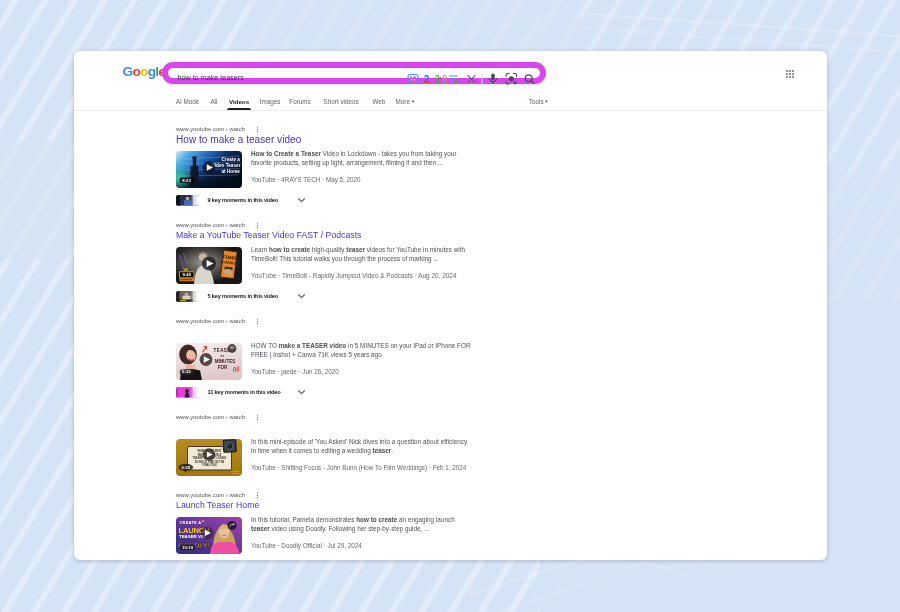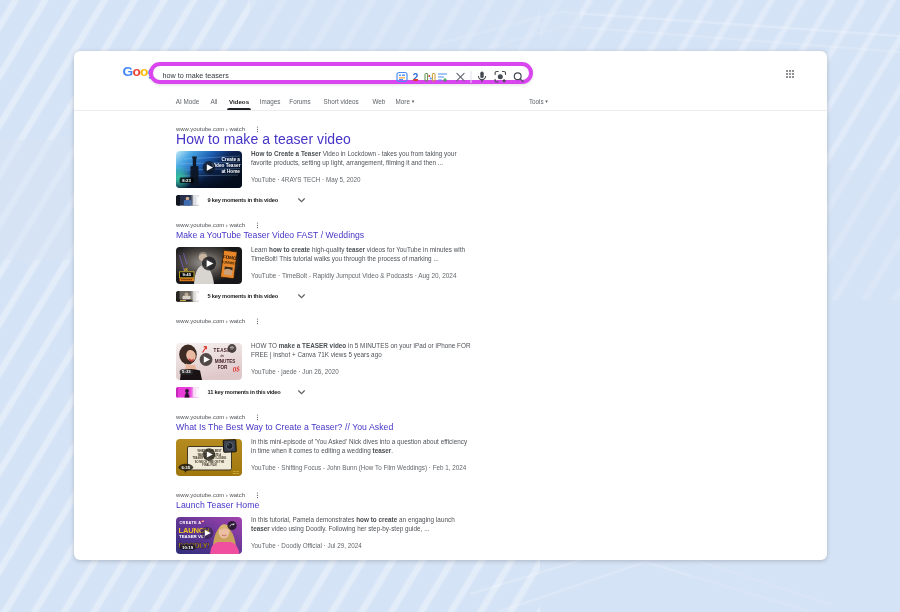--- a/index.html
+++ b/index.html
@@ -2,21 +2,21 @@
 <html><head>
 <meta charset="utf-8">
 <style>
 * { margin:0; padding:0; box-sizing:border-box; }
 html,body { width:900px; height:612px; overflow:hidden; }
 body { font-family:"Liberation Sans", sans-serif; background:#d5e3f6; position:relative; }
 .bg { position:absolute; inset:0; overflow:hidden; }
 .bgl { position:absolute; }
 .card { position:absolute; left:73.5px; top:51px; width:753px; height:509px; background:#fff; border-radius:6px; box-shadow:0 1px 4px rgba(60,64,67,.28); }
 .logo { position:absolute; left:49px; top:12.9px; font-size:13.7px; letter-spacing:-0.75px; font-weight:bold; }
-.sbar { position:absolute; left:75px; top:11px; width:384px; height:22px; background:#fff; border:4px solid #d946ef; border-radius:11px; box-shadow:0 1px 3px rgba(32,33,36,.14);text-align:center; }
+.sbar { position:absolute; left:88px; top:11px; width:384px; height:22px; background:#fff; border:6px solid #d946ef; border-radius:11px; box-shadow:0 1px 3px rgba(32,33,36,.14);text-align:center; }
 .sq { position:absolute; left:10px; top:5px; font-size:7.2px; line-height:9px; color:#33383d; }
 .tabs { position:absolute; left:0; top:44px; width:753px; height:15.5px; border-bottom:1px solid #ebedef; font-size:6.3px; color:#5f6368; }
 .tab { position:absolute; top:2.5px; white-space:nowrap; }
 .tab.sel { color:#202124; font-weight:bold; font-size:6.2px; }
 .tab.sel:after { content:""; position:absolute; left:-1.5px; right:-1.5px; top:10.8px; height:2px; background:#202124; border-radius:2px 2px 0 0; }
 .apps { position:absolute; left:712px; top:18.5px; width:8px; height:8px; }
 .res { position:absolute; left:102.5px; width:480px; }
 .url { position:absolute; left:0; top:-1.2px; line-height:8px; font-size:5.95px; color:#4e5256; white-space:nowrap; }
 .dots3 { position:absolute; left:80.2px; top:0px; }
 .title { position:absolute; left:0; top:7.55px; line-height:11px; font-size:8.7px; color:#4435c6; letter-spacing:0.05px; white-space:nowrap; }
@@ -128,21 +128,21 @@
     <span class="tab" style="left:455.4px">Tools <span style="font-size:4.6px;position:relative;top:-0.5px;left:-1px">▼</span></span>
   </div>
 
   <div class="res" style="top:75px;height:96px">
     <div class="url">www.youtube.com › watch</div>
     <svg class="dots3" width="3" height="7" viewBox="0 0 3 7" fill="#50545a">
         <circle cx="1.5" cy="1" r="0.62"></circle>
         <circle cx="1.5" cy="3.3" r="0.62"></circle>
         <circle cx="1.5" cy="5.6" r="0.62"></circle>
       </svg>
-    <div class="title" style="font-size:14px">How to make a teaser video</div>
+    <div class="title" style="font-size:10px">How to make a teaser video</div>
     <div class="thumb">
       <svg width="66.4" height="37" viewBox="0 0 66.4 37">
         <defs>
           <linearGradient id="g1a" x1="0" y1="0" x2="1" y2="0.55">
             <stop offset="0" stop-color="#c2ecf8"></stop>
             <stop offset="0.2" stop-color="#49a6e4"></stop>
             <stop offset="0.45" stop-color="#1b5cb0"></stop>
             <stop offset="0.68" stop-color="#0c2250"></stop>
             <stop offset="1" stop-color="#04101f"></stop>
           </linearGradient>
@@ -207,21 +207,21 @@
     </div>
   </div>
 
   <div class="res" style="top:171px;height:96px">
     <div class="url">www.youtube.com › watch</div>
     <svg class="dots3" width="3" height="7" viewBox="0 0 3 7" fill="#50545a">
         <circle cx="1.5" cy="1" r="0.62"></circle>
         <circle cx="1.5" cy="3.3" r="0.62"></circle>
         <circle cx="1.5" cy="5.6" r="0.62"></circle>
       </svg>
-    <div class="title" style="font-size:8.65px">Make a YouTube Teaser Video FAST / Weddings</div>
+    <div class="title" style="font-size:8.65px">Make a YouTube Teaser Video FAST / Podcasts</div>
     <div class="thumb">
       <svg width="66.4" height="37" viewBox="0 0 66.4 37">
         <defs>
           <radialGradient id="g2a" cx="0.42" cy="0.42" r="0.55">
             <stop offset="0" stop-color="#9c9893"></stop>
             <stop offset="0.55" stop-color="#4f4a46"></stop>
             <stop offset="1" stop-color="#17171a"></stop>
           </radialGradient>
         </defs>
         <rect width="66.4" height="37" fill="url(#g2a)"></rect>
@@ -328,21 +328,20 @@
     </div>
   </div>
 
   <div class="res" style="top:363px;height:78px">
     <div class="url">www.youtube.com › watch</div>
     <svg class="dots3" width="3" height="7" viewBox="0 0 3 7" fill="#50545a">
         <circle cx="1.5" cy="1" r="0.62"></circle>
         <circle cx="1.5" cy="3.3" r="0.62"></circle>
         <circle cx="1.5" cy="5.6" r="0.62"></circle>
       </svg>
-    <div class="title" style="font-size:8.7px">What Is The Best Way to Create a Teaser? // You Asked</div>
     <div class="thumb">
       <svg width="66.4" height="37" viewBox="0 0 66.4 37">
         <defs>
           <linearGradient id="g4a" x1="0" y1="0" x2="0" y2="1">
             <stop offset="0" stop-color="#b68c20"></stop>
             <stop offset="1" stop-color="#a0770e"></stop>
           </linearGradient>
         </defs>
         <rect width="66.4" height="37" fill="url(#g4a)"></rect>
         <rect x="11.5" y="7.5" width="44" height="23.5" rx="1.5" fill="#f0ead9" stroke="#403723" stroke-width="1"></rect>

